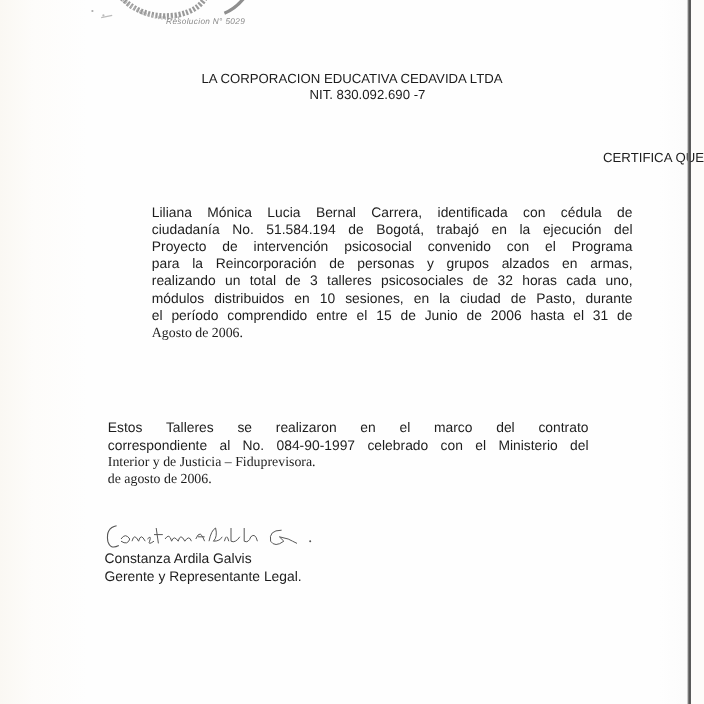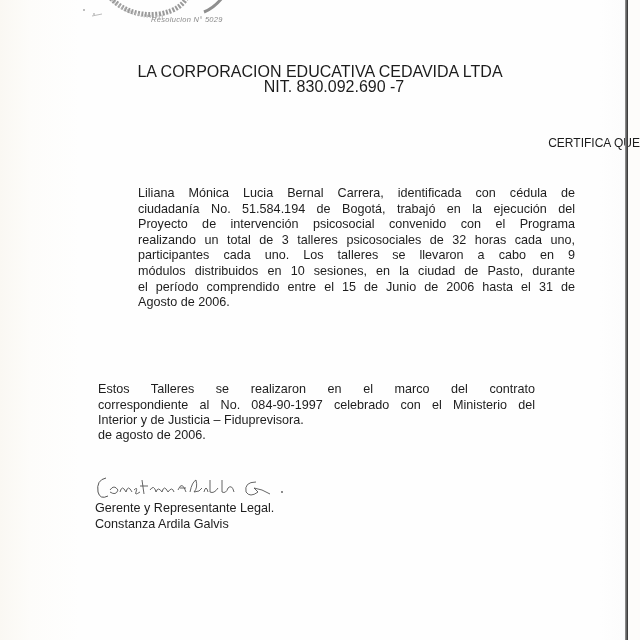--- a/index.html
+++ b/index.html
@@ -39,21 +39,21 @@
       font-size: 7.5px;
       font-style: italic;
       color: #8a8a8a;
       letter-spacing: 0.3px;
     }
     .header {
       position: absolute;
       left: 0; top: 64px;
       width: 640px;
       text-align: center;
-      font-size: 16px;
+      font-size: 12px;
       line-height: 15px;
       color: #1c1c1c;
     }
     .header .nit { display:block;padding-left:28px; }
     .certifica {
       position: absolute;
       left: 0; top: 136px;
       width: 640px;
       text-align: right;
       font-size: 12px;
@@ -69,20 +69,21 @@
       color: #1d1d1d;
     }
     .line {
       display: block;
       text-align: justify;
       text-align-last: justify;
       white-space: nowrap;
     }
     .line.last {
       text-align-last: left;
+      font-family: Liberation Serif, serif;
     }
     .p1 { top: 186px; margin-left: 40px; }
     .p2 { top: 363px; margin-top: 19px; }
     .p3 { top: 428px; }
     .signature-svg {
       position: absolute;
       left: 94px; top: 470px;
       width: 210px; height: 34px;
     }
     .signer {
@@ -113,22 +114,22 @@
     <span>LA CORPORACION EDUCATIVA CEDAVIDA LTDA</span>
     <span class="nit">NIT. 830.092.690 -7</span>
   </div>
 
   <div class="certifica">CERTIFICA QUE</div>
 
   <div class="body-text p1">
     <span class="line">Liliana Mónica Lucia Bernal Carrera, identificada con cédula de</span>
     <span class="line">ciudadanía  No. 51.584.194 de Bogotá, trabajó en la ejecución del</span>
     <span class="line">Proyecto de intervención psicosocial convenido con el Programa</span>
+    <span class="line">para la Reincorporación de personas y grupos alzados en armas,</span>
     <span class="line">realizando un total de 3 talleres psicosociales de 32 horas cada uno,</span>
-    <span class="line">participantes cada uno. Los talleres se llevaron a cabo en 9</span>
     <span class="line">módulos distribuidos en 10 sesiones, en la ciudad de Pasto, durante</span>
     <span class="line">el período comprendido entre el 15 de Junio de 2006  hasta el 31 de</span>
     <span class="line last">Agosto de 2006.</span>
   </div>
 
   <div class="body-text p2">
     <span class="line">Estos Talleres se realizaron en el marco del contrato</span>
     <span class="line">correspondiente al No. 084-90-1997 celebrado con el Ministerio del</span>
     <span class="line last">Interior y de Justicia – Fiduprevisora.</span>
   </div>
@@ -146,18 +147,18 @@
     <path d="M56 20 Q60 14 62 22 Q64 16 68 22 Q70 14 74 22 Q78 16 80 22" fill="none" stroke="#555" stroke-width="0.9"></path>
     <path d="M84 20 Q88 10 92 22 M86 18 L92 18" fill="none" stroke="#555" stroke-width="0.9"></path>
     <path d="M96 22 Q98 12 102 10 Q104 18 100 22 Q106 22 108 18" fill="none" stroke="#555" stroke-width="0.9"></path>
     <path d="M110 22 Q112 14 114 22 M116 10 L116 22 Q120 24 124 18" fill="none" stroke="#555" stroke-width="0.9"></path>
     <path d="M128 10 L128 22 Q132 24 134 18 Q138 14 140 22" fill="none" stroke="#555" stroke-width="0.9"></path>
     <path d="M162 12 Q150 12 152 22 Q156 28 164 22 L160 18 L168 20 Q172 22 176 24" fill="none" stroke="#555" stroke-width="0.9"></path>
     <circle cx="188" cy="22" r="0.9" fill="#555"></circle>
   </svg>
 
   <div class="signer">
+    <span>Constanza Ardila Galvis</span>
     <span>Gerente y Representante Legal.</span>
-    <span>Constanza Ardila Galvis</span>
   </div>
 
   <div class="right-edge"></div>
 </div>
 
 </body></html>

